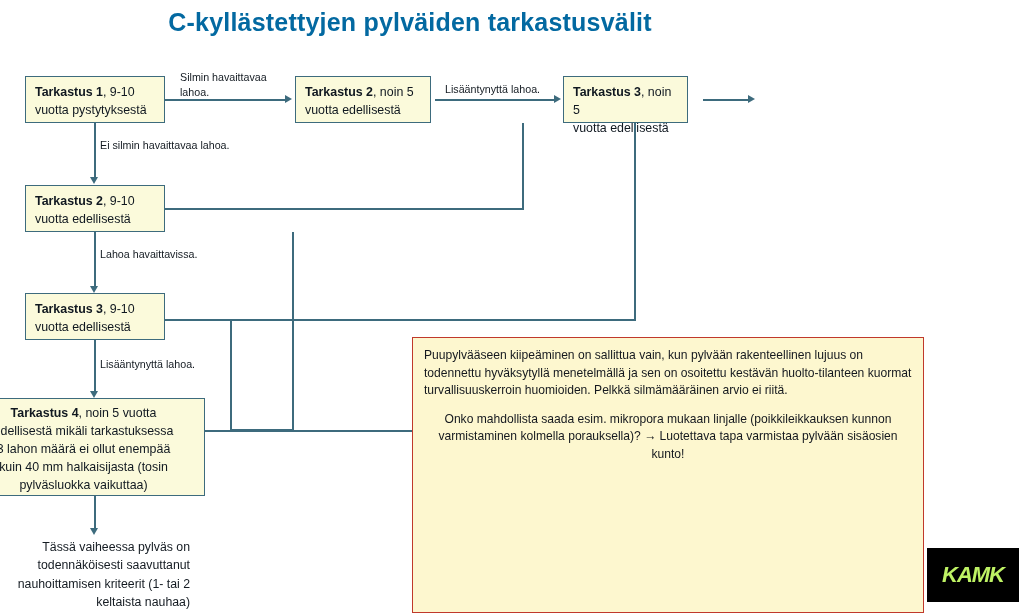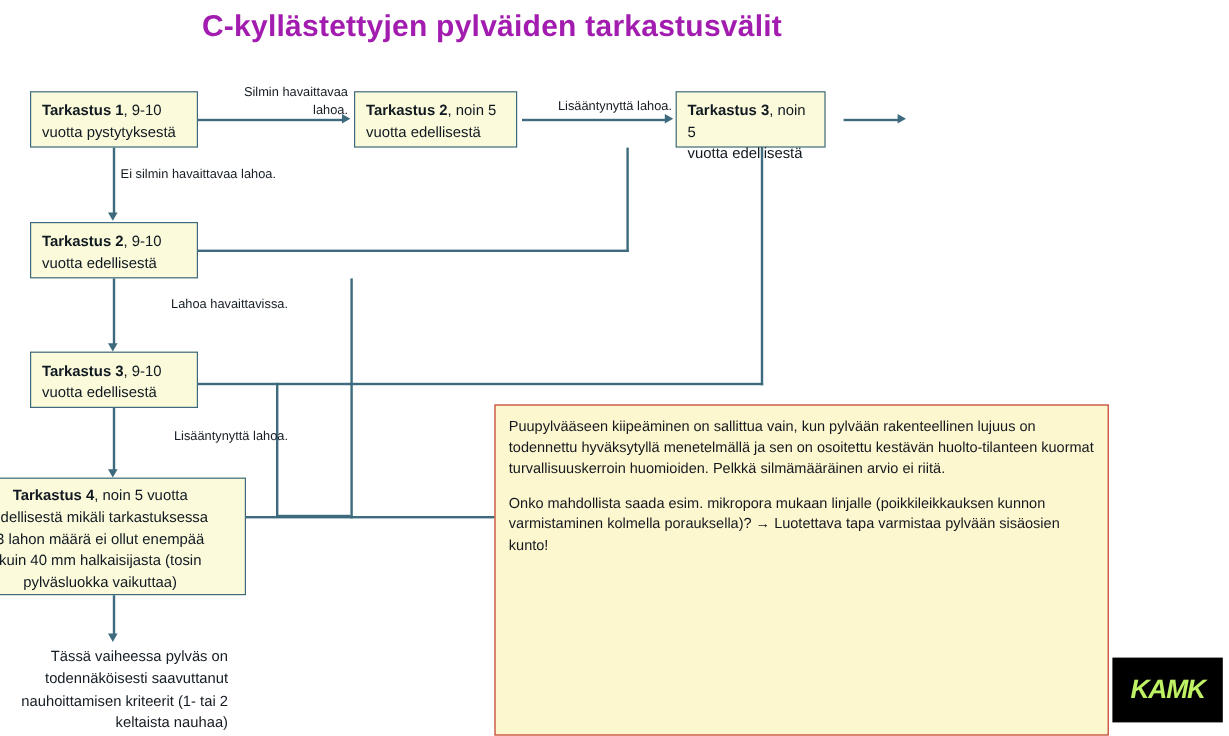--- a/index.html
+++ b/index.html
@@ -10,21 +10,21 @@
     position:relative;overflow:hidden;
     color:#101820;
   }
   #stage{position:absolute;left:0;top:0;width:1024px;height:613px;}
 
   
   #title{
     position:absolute;left:0;top:8px;width:820px;
     text-align:center;
     font-size:25px;font-weight:bold;
-    color:#a21caf;
+    color:#0369a1;
     letter-spacing:.2px;
   }
 
   
   .fbox{
     position:absolute;
     background:#fbfadb;
     border:1.4px solid #3d6b7d;
     box-sizing:border-box;
     font-size:12.4px;
@@ -34,21 +34,20 @@
   }
   .fbox b{font-weight:bold;}
   .fbox.center{text-align:center;}
 
   
   .lbl{
     position:absolute;
     font-size:10.7px;
     line-height:1.38;
     color:#141b22;
-    text-align:right;
   }
   .lbl.big{font-size:12.3px;line-height:1.5;}
   .lbl.ctr{text-align:right;}
 
   
   .ln{position:absolute;background:#3d6b7d;}
   .lnh{height:1.6px;}
   .lnv{width:1.6px;}
   .arw{position:absolute;width:0;height:0;}
   .arw-r{border-top:4.5px solid transparent;border-bottom:4.5px solid transparent;border-left:7px solid #3d6b7d;}
@@ -61,21 +60,21 @@
     border:1.6px solid #c0392b;
     box-sizing:border-box;
     padding:9px 11px 16px 11px;
   }
   #callout p{
     margin:0 0 11px 0;
     font-size:12.1px;
     line-height:1.45;
     color:#14181e;
   }
-  #callout p:last-of-type{margin-bottom:7px;}
+  #callout p:last-of-type{margin-bottom:7px;text-align:center;}
 
   
   #logo{
     position:absolute;left:927px;top:548px;width:92px;height:54px;
     background:#000000;
   }
   #logo span{
     position:absolute;left:0;top:0;width:92px;height:54px;
     display:flex;align-items:center;justify-content:center;
     color:#bef264;font-weight:bold;font-size:22px;letter-spacing:-1px;

